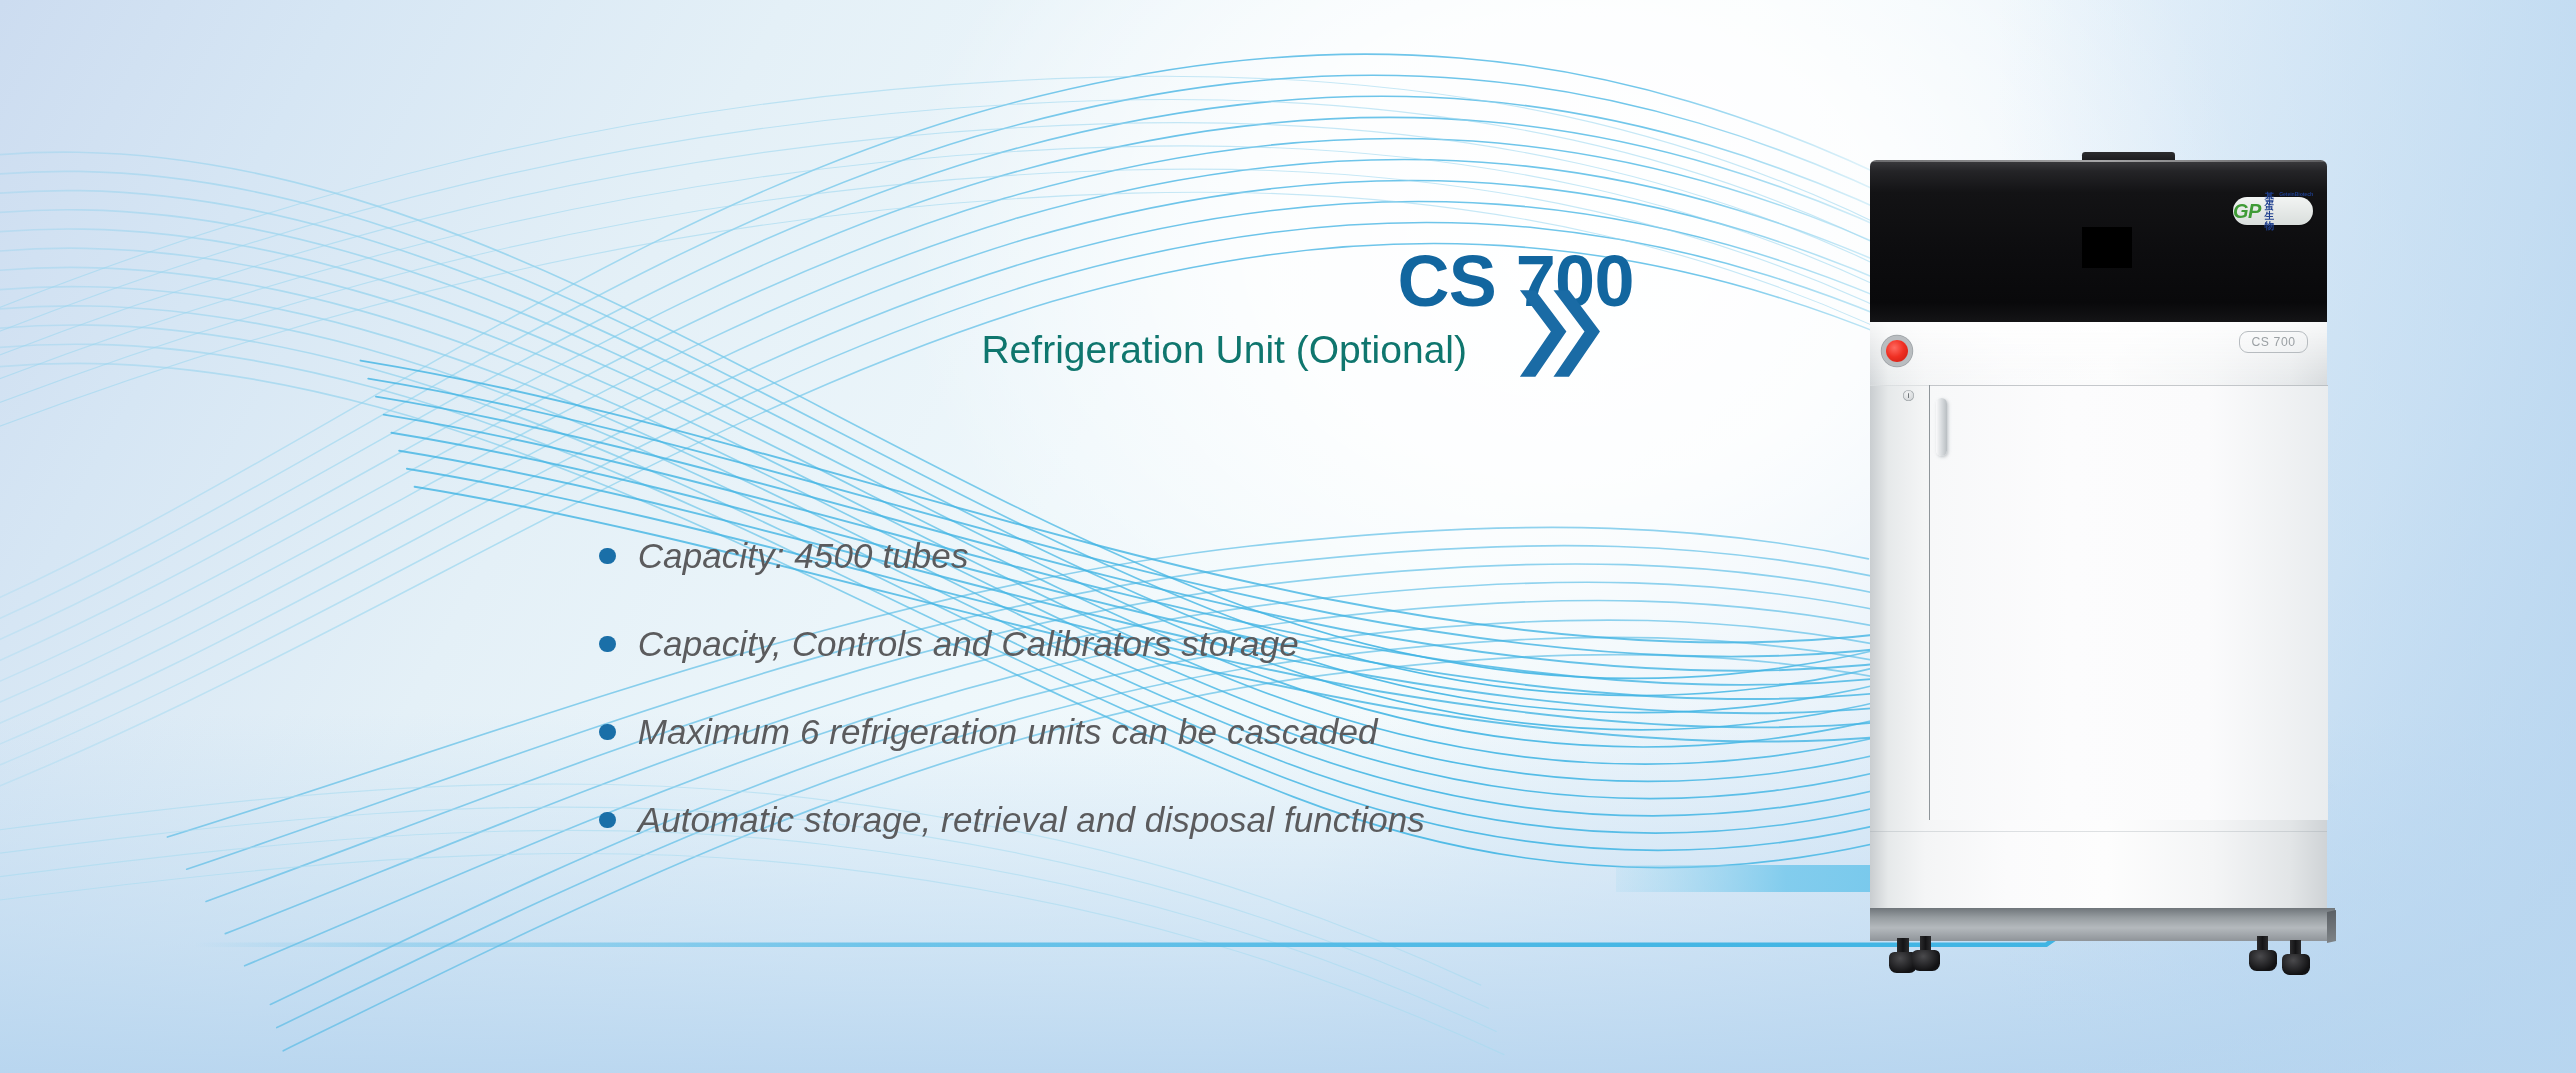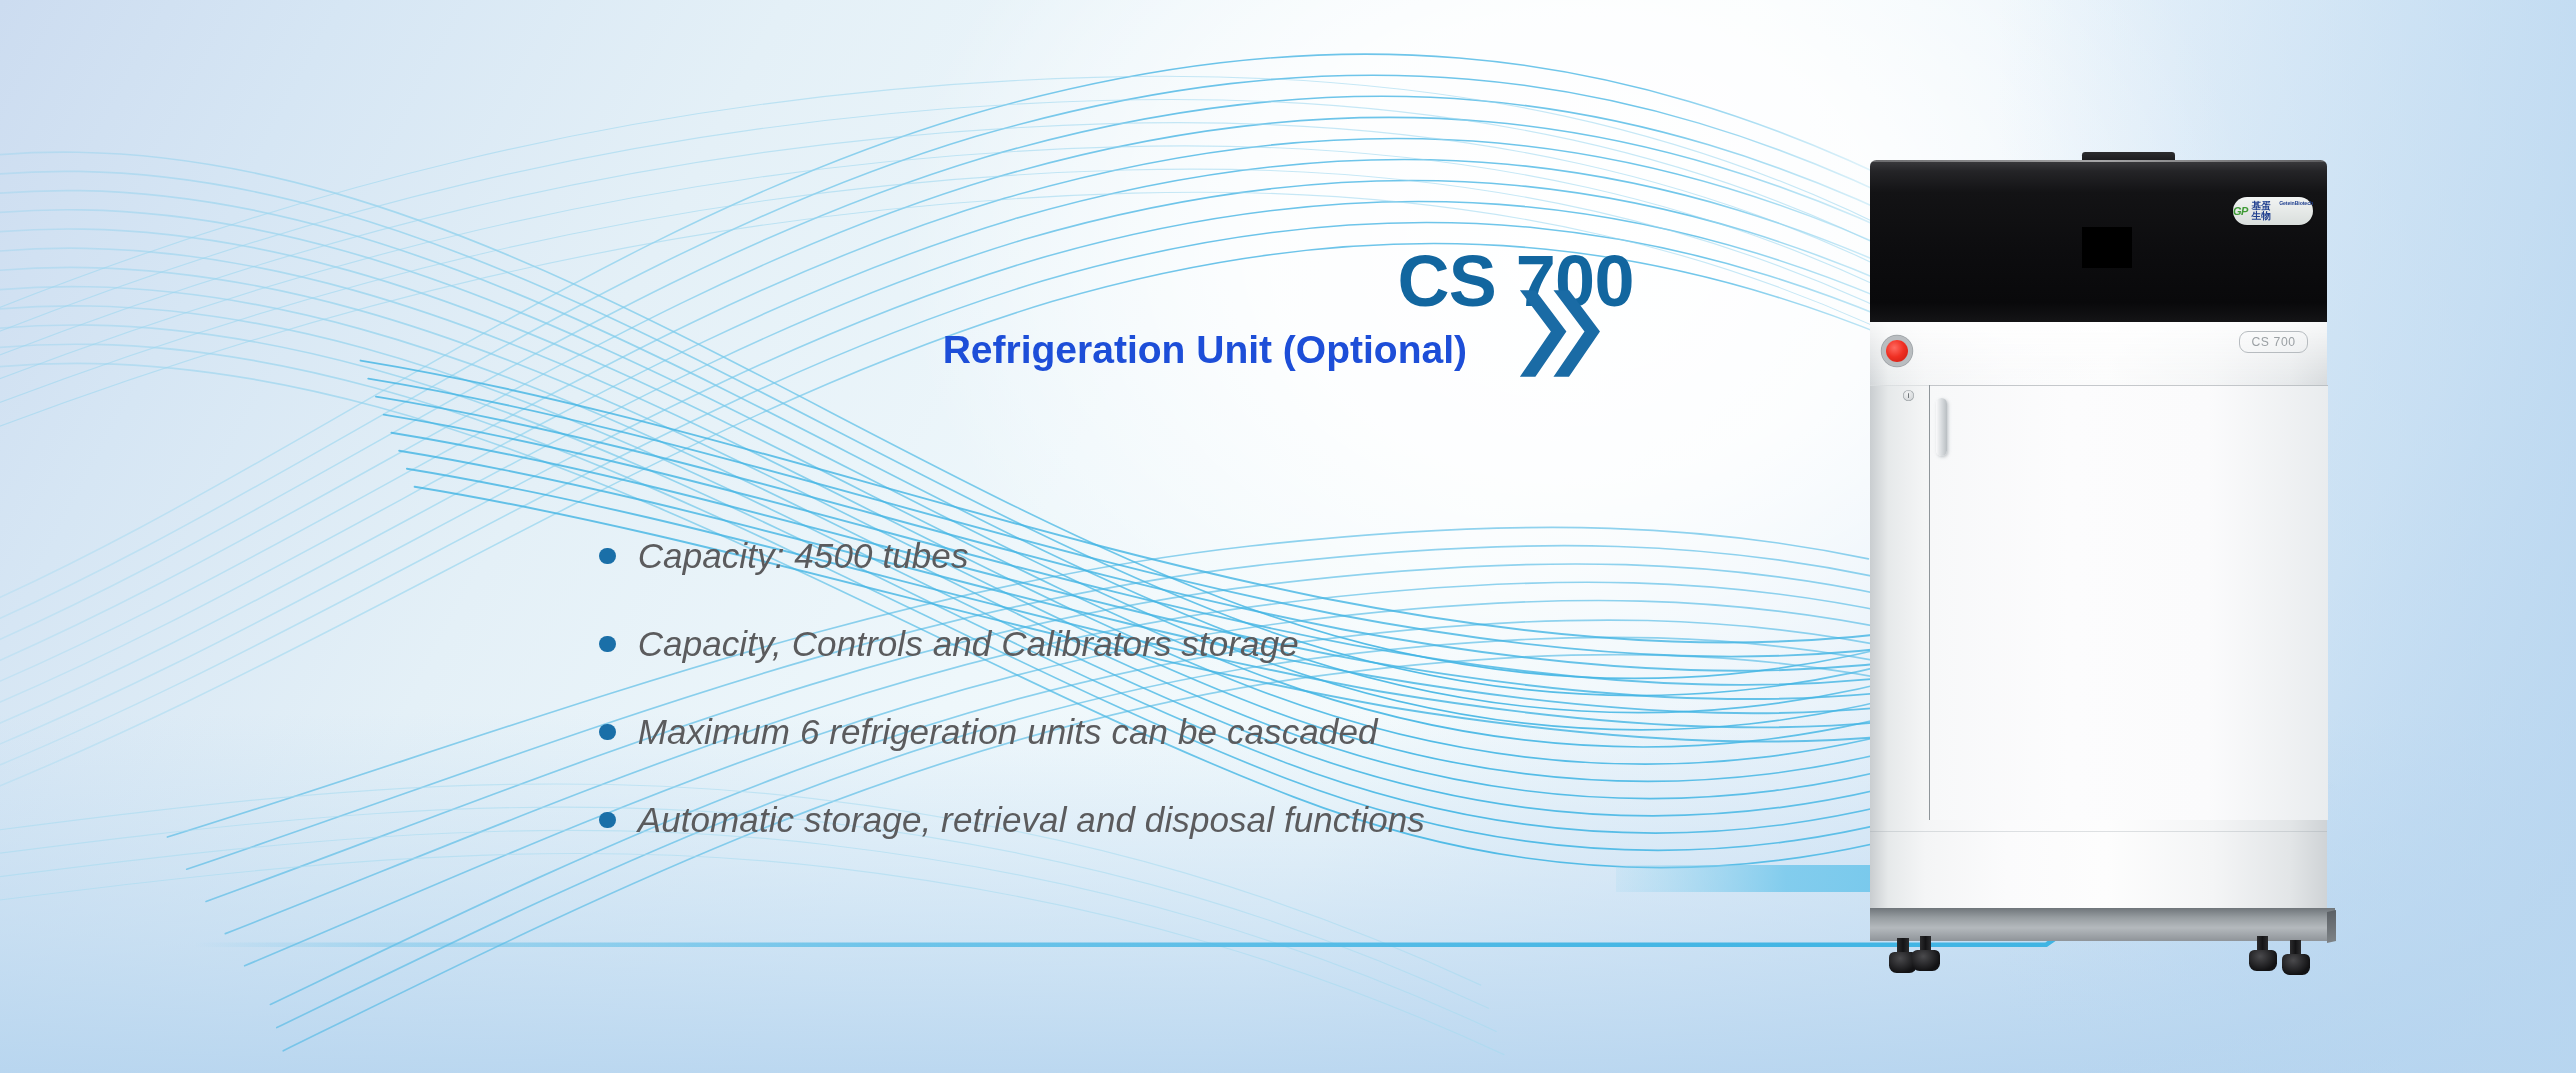--- a/index.html
+++ b/index.html
@@ -46,21 +46,21 @@
   }
   .headline .title{
     font-size:72px;font-weight:bold;color:#12669f;
     letter-spacing:-0.6px;display:block;
   }
   .sub-row{
     position:absolute;left:682px;top:328px;width:785px;
     text-align:right;
   }
   .sub-row .subtitle{
-    font-size:39px;font-weight:bold;color:#1d4ed8;
+    font-size:39px;font-weight:normal;color:#0f766e;
     white-space:nowrap;display:inline-block;
   }
   .chev{
     position:absolute;left:1516px;top:285px;
     width:84px;height:97px;
   }
 
   
   .bullets{
     position:absolute;left:599px;top:512px;width:1223px;
@@ -116,21 +116,21 @@
     background:#000;
   }
   .m-logo{
     position:absolute;right:14px;top:37px;width:80px;height:28px;
     background:linear-gradient(to bottom,#f2f4f3,#d9dedc);
     border-radius:14px;
     display:flex;align-items:center;justify-content:center;gap:3.9px;
     box-shadow:0 0.6px 1.3px rgba(0,0,0,0.5);
   }
   .m-logo .gp{
-    font-size:11px;font-weight:bold;font-style:italic;
+    font-size:20px;font-weight:bold;font-style:italic;
     color:#3f9b36;line-height:1;letter-spacing:-0.6px;
   }
   .m-logo .cn{display:flex;flex-direction:row;align-items:flex-start;line-height:1;}
   .m-logo .cn .c1{font-size:9.7px;color:#1f3f8f;font-weight:bold;}
   .m-logo .cn .c2{font-size:5.2px;color:#1f3f8f;font-weight:bold;letter-spacing:-0.1px;}
 
   .m-body{
     position:absolute;left:0;top:162px;width:457px;height:586px;
     background:linear-gradient(to right,
       #c9cdd0 0%, #e6e9ea 4%, #f4f5f6 12%, #fbfbfc 30%, #fdfdfd 52%, #f4f5f6 75%, #e2e5e7 92%, #cfd3d6 100%);

